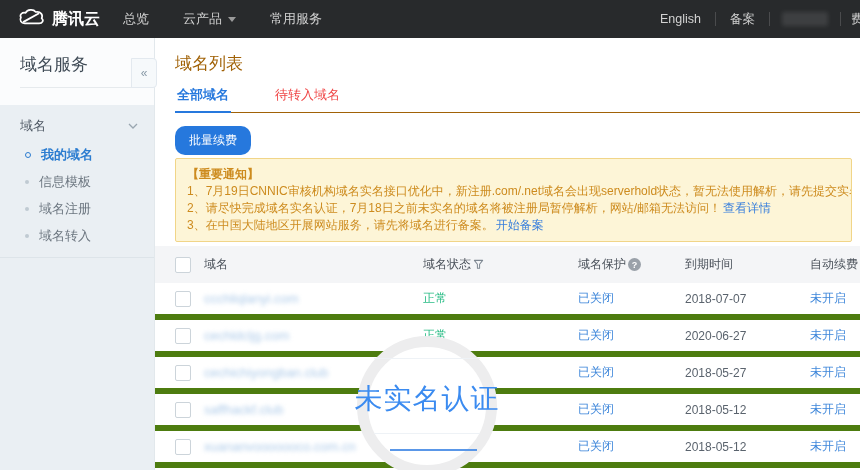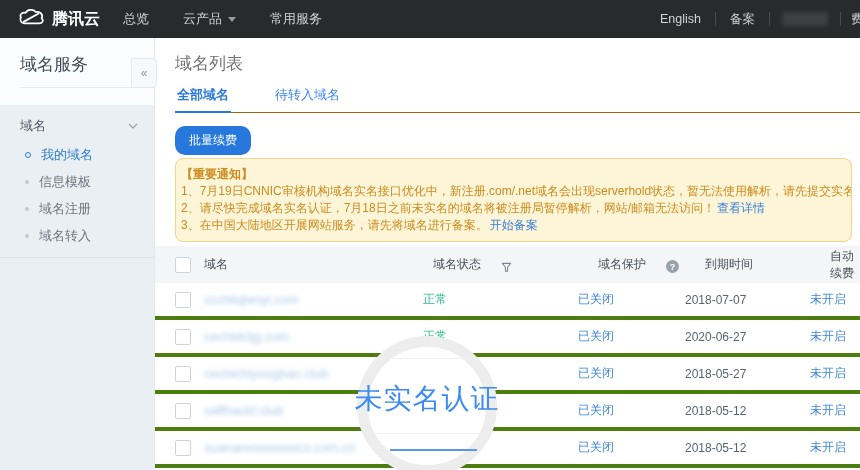--- a/index.html
+++ b/index.html
@@ -35,60 +35,60 @@
     display:flex; align-items:center; justify-content:center; color:#8a9aa8;
     font-size:12px; cursor:pointer; z-index:3; }
   .sb-menu { position:absolute; top:67px; left:0; right:0; bottom:0;
     background:#eaeff3; padding-top:6px; }
   .sb-section { height:30px; display:flex; align-items:center;
     justify-content:space-between; padding:0 16px 0 20px; font-size:13px;
     color:#4b5561; cursor:pointer; }
   .sb-item { height:27px; display:flex; align-items:center; padding-left:25px;
     gap:10px; font-size:13px; color:#6b757f; cursor:pointer; }
   .dot { width:4px; height:4px; border-radius:50%; background:#c0cad2; flex:none; }
-  .sb-item.active { color:#2b7cd0; font-weight:normal; }
+  .sb-item.active { color:#2b7cd0; font-weight:bold; }
   .sb-item.active .dot { width:6px; height:6px; background:transparent;
     border:1px solid #2b7cd0; }
   .sb-sep { border-top:1px solid #dde4e9; margin-top:8px; }
   .sb-section.second { margin-top:2px; height:34px; }
 
   
   .content { position:absolute; top:38px; left:155px; width:705px; height:432px;
     background:#fff; }
-  .page-title { position:absolute; top:14px; left:20px; font-size:17px; color:#737373; }
+  .page-title { position:absolute; top:14px; left:20px; font-size:17px; color:#a16207; }
   .tabs { position:absolute; top:48px; left:20px; right:0; height:27px;
     border-bottom:1px solid #a16207; display:flex; }
-  .tab { font-size:13px; color:#3b82f6; margin-right:42px; padding:0 2px;
+  .tab { font-size:13px; color:#ef4444; margin-right:42px; padding:0 2px;
     cursor:pointer; height:27px; }
   .tab.active { color:#2678dd; font-weight:bold;
     border-bottom:2px solid #2678dd; }
   .batch-btn { position:absolute; top:88px; left:20px; background:#2678dd;
     color:#fff; font-size:12px; padding:6px 14px; border:none; border-radius:10px;
     cursor:pointer; }
   .notice { position:absolute; top:120px; left:20px; right:8px;
-    background:#fdf5d7; border:1px solid #f1d588; border-radius:8px;
-    padding:7px 5px; font-size:12px; line-height:17px; color:#cd8b1e;
+    background:#fdf5d7; border:1px solid #f1d588; border-radius:2px;
+    padding:7px 11px; font-size:12px; line-height:17px; color:#cd8b1e;
     white-space:nowrap; overflow:hidden; }
   .notice .n-title { font-weight:bold; }
   .notice .link { color:#387fdc; cursor:pointer; margin-left:2px; }
 
   
   .table-wrap { position:absolute; top:208px; left:0; right:0; }
   .thead { display:flex; align-items:center; height:37px; background:#f4f5f7;
     font-size:12px; color:#4a515a; }
   .trow { display:flex; align-items:center; height:37px;
-    border-bottom:4px solid #4d7c0f; font-size:12px; }
+    border-bottom:6px solid #4d7c0f; font-size:12px; }
   .cell-cb { width:16px; height:16px; margin-left:20px; border:1px solid #ccd4da;
     border-radius:2px; background:#fff; flex:none; cursor:pointer; }
   .cell-domain { width:219px; margin-left:13px; }
   .cell-status { width:155px; }
   .cell-prot { width:107px; }
   .cell-exp { width:125px; }
   .cell-renew { flex:1; }
-  .hcell { display:flex; align-items:flex-end; gap:20px;margin-left:10px; }
+  .hcell { display:flex; align-items:center; gap:2px; }
   .domain-text { color:#aecbe9; font-size:13px; filter:blur(2px); cursor:pointer; }
   .status-ok { color:#2cbd87; }
   .link-blue { color:#3d86da; cursor:pointer; }
   .exp-text { color:#5a636d; }
   .funnel { cursor:pointer; }
   .help { width:13px; height:13px; border-radius:50%; background:#9aa1a9;
     color:#fff; font-size:9px; font-weight:bold; display:flex;
     align-items:center; justify-content:center; cursor:pointer; }
 
   

